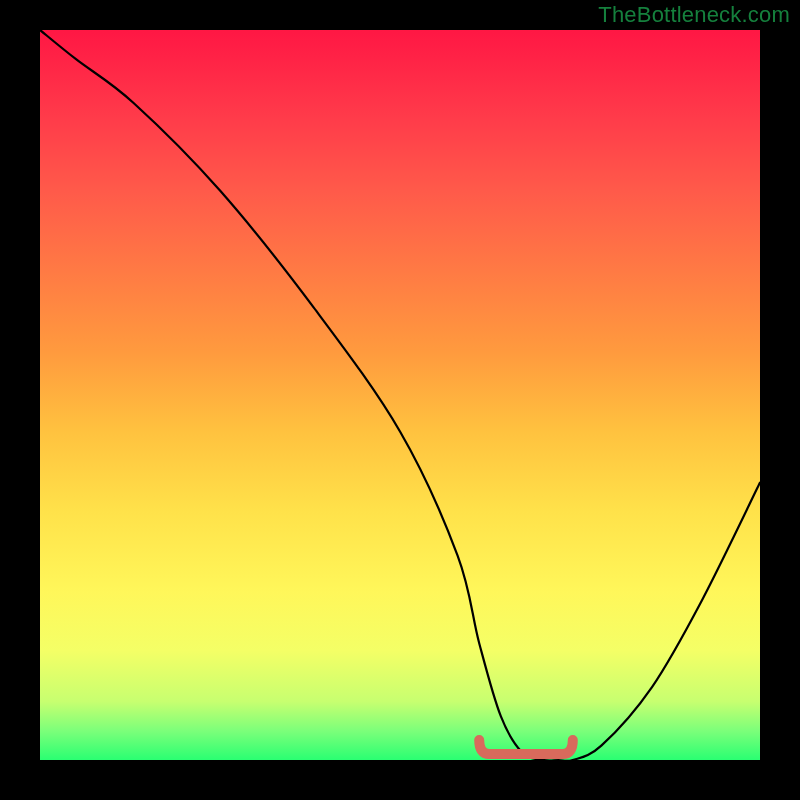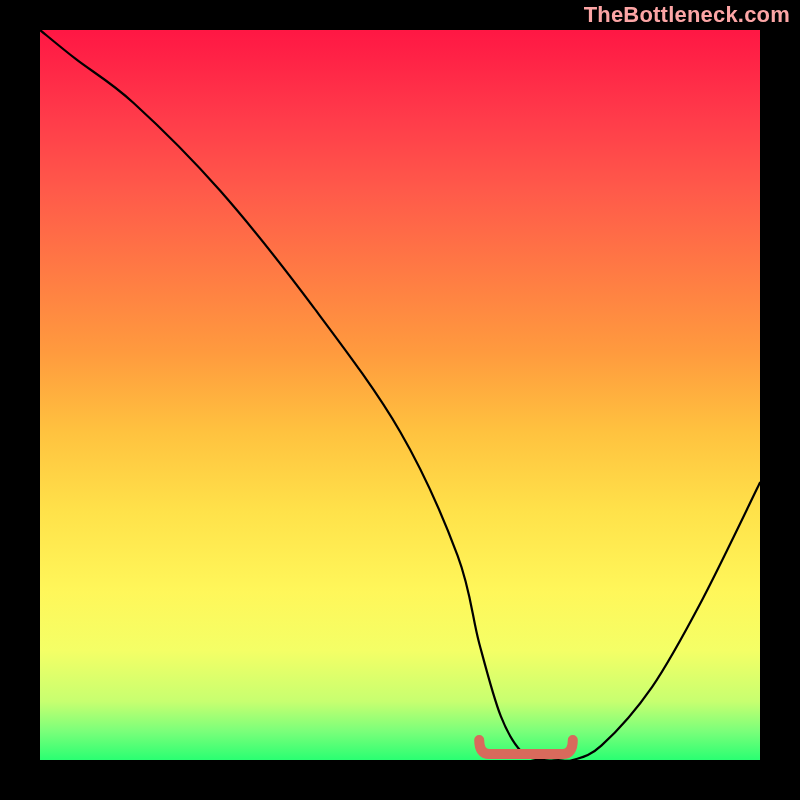--- a/index.html
+++ b/index.html
@@ -14,23 +14,23 @@
   .frame {
     position: relative;
     width: 800px;
     height: 800px;
     background: #000;
   }
   .watermark {
     position: absolute;
     top: 2px;
     right: 10px;
-    color: #fca5a5;
+    color: #15803d;
     font-size: 22px;
-    font-weight: 700;
+    font-weight: 400;
     letter-spacing: 0.2px;
     z-index: 20;
   }
   .plot-area {
     position: absolute;
     left: 40px;
     top: 30px;
     width: 720px;
     height: 730px;
   }

